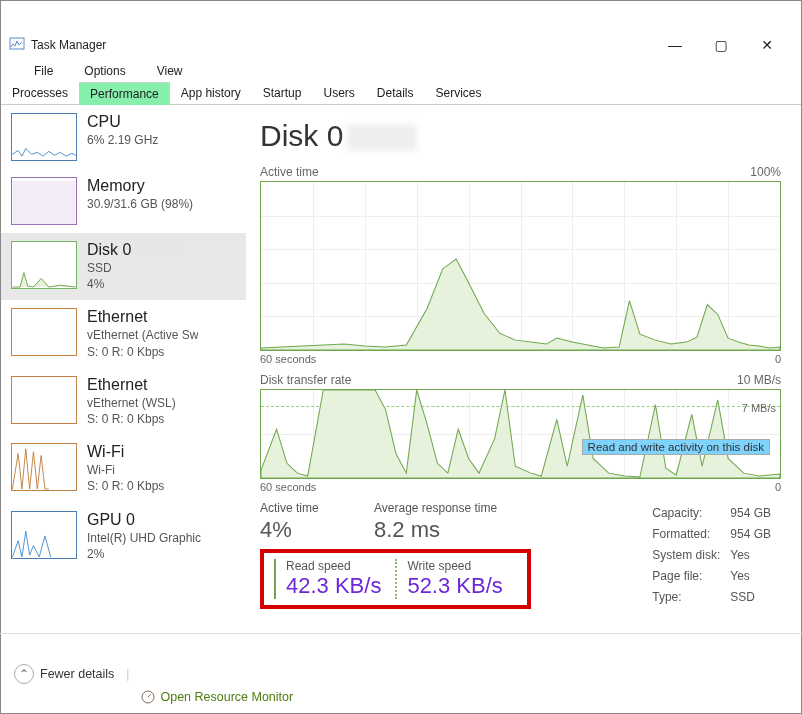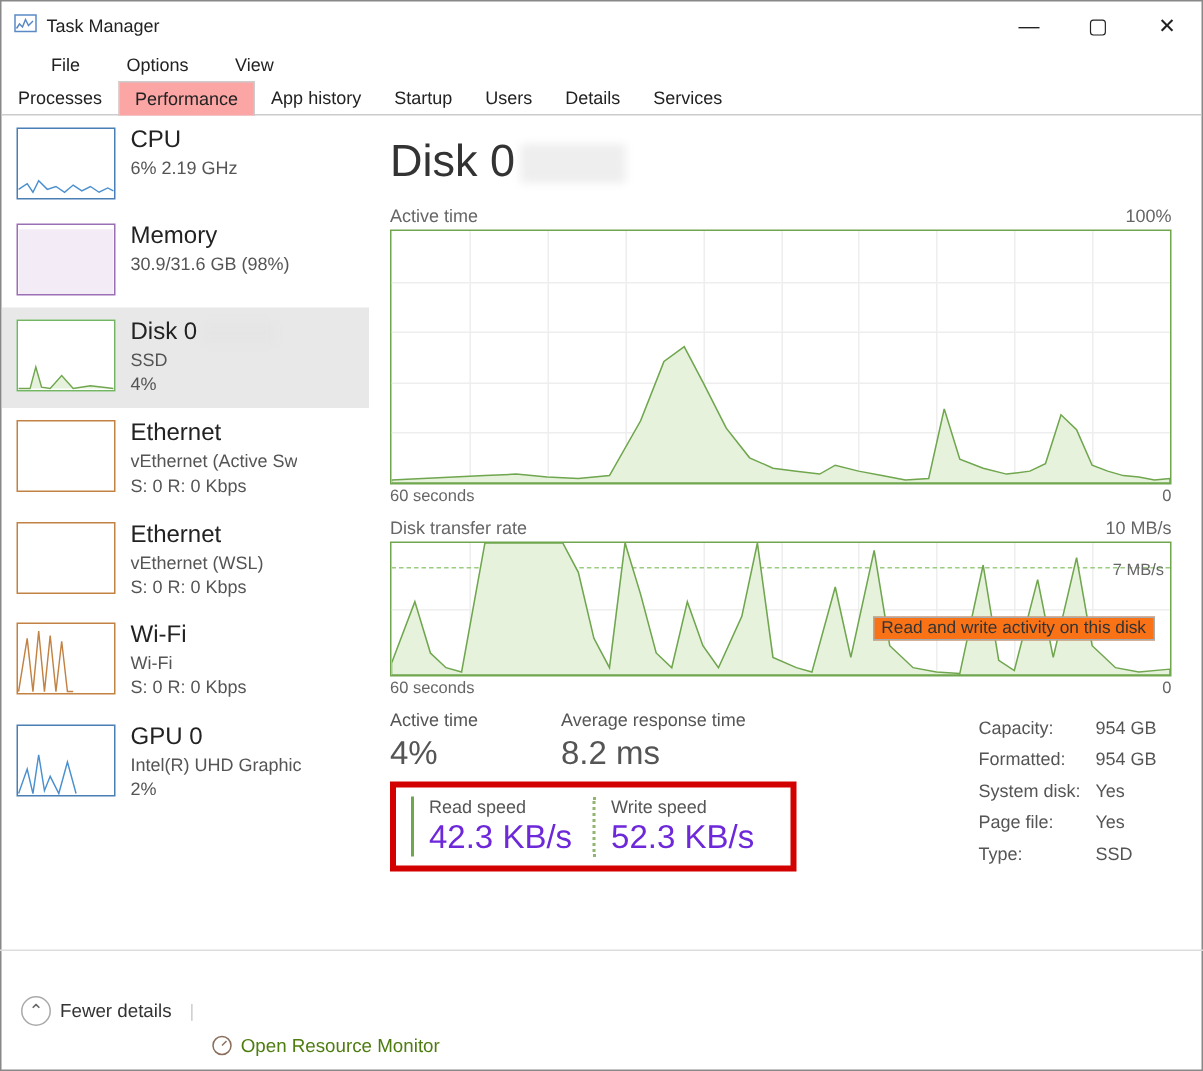--- a/index.html
+++ b/index.html
@@ -1,26 +1,26 @@
 <!DOCTYPE html>
 <html><head>
 <meta charset="utf-8">
 <style>
 * { box-sizing: border-box; margin: 0; padding: 0; }
 body { font-family: "Segoe UI", Arial, sans-serif; font-size: 12px; background: #fff; width: 802px; height: 714px; overflow: hidden; border: 1px solid #888; color: #222; }
-.titlebar { display: flex; align-items: center; height: 32px; padding: 0 0 0 8px; }
+.titlebar { display: flex; align-items: center; height: 32px; padding: 0 11px 0 8px; margin-top: 28px; }
 .titlebar .app-icon { width: 16px; height: 16px; margin-right: 6px; }
 .titlebar .title { font-size: 12px; }
 .titlebar .spacer { flex: 1; }
 .titlebar .win-btn { width: 46px; height: 32px; display: flex; align-items: center; justify-content: center; font-size: 14px; }
 .menubar { display: flex; gap: 15px; padding: 0 4px; margin-left: 21px; }
 .menubar .menu-item { padding: 3px 8px; font-size: 12px; }
 .tabbar { display: flex; border-bottom: 1px solid #ccc; }
 .tabbar .tab { padding: 4px 10px; font-size: 12px; border: 1px solid transparent; border-bottom: none; }
-.tabbar .tab.active { border-color: #ccc; background: #fca5a5; position: relative; top: 1px; }
+.tabbar .tab.active { border-color: #ccc; background: #86efac; position: relative; top: 1px; }
 .content { display: flex; height: calc(100% - 120px); }
 .sidebar { width: 245px; overflow-y: scroll; border-right: none; }
 .sidebar::-webkit-scrollbar { width: 18px; }
 .sidebar::-webkit-scrollbar-track { background: #f0f0f0; }
 .sidebar::-webkit-scrollbar-thumb { background: #c1c1c1; }
 .side-item { display: flex; padding: 8px 10px; border-bottom: 0; gap: 10px; }
 .side-item.selected { background: #e8e8e8; }
 .side-thumb { width: 66px; height: 48px; border: 1px solid #888; background: #fff; position: relative; overflow: hidden; }
 .side-thumb svg { position: absolute; bottom: 0; left: 0; width: 100%; height: 100%; }
 .side-thumb.purple { border-color: #9b6fb5; }
@@ -39,21 +39,21 @@
 .chart { border: 1px solid #6fa64e; height: 170px; background: #fff; position: relative; overflow:hidden; }
 .chart.small { height: 90px; }
 .chart .grid { position:absolute; inset:0; }
 .chart .grid .h, .chart .grid .v { position:absolute; background:#eee; }
 .chart .grid .h { left:0; right:0; height:1px; }
 .chart .grid .v { top:0; bottom:0; width:1px; }
 .chart svg.area { position:absolute; inset:0; width:100%; height:100%; }
 .x-axis { display:flex; justify-content:space-between; font-size:11px; color:#666; margin-top:2px; margin-bottom:8px; }
 .dashed-label { position:absolute; right:4px; top:12px; font-size:11px; color:#666; }
 .dashed-line { position:absolute; left:0; right:0; border-top:1px dashed #9ccc7f; top:16px; }
-.tooltip { position:absolute; right:10px; top:56%; background:#f97316; border:1px solid #aaa; padding:1px 5px; font-size:11.5px; color:#333; }
+.tooltip { position:absolute; right:10px; top:56%; background:#7dd3fc; border:1px solid #aaa; padding:1px 5px; font-size:11.5px; color:#333; }
 .stats { display:flex; gap: 20px; margin-top: 8px; }
 .stat-block { min-width: 90px; }
 .stat-block .label { font-size:12px; color:#555; margin-bottom:2px; }
 .stat-block .value { font-size:22px; color:#555; }
 .rw-box { display:flex; border: 4px solid #d30000; padding: 6px 10px; gap: 0; }
 .rw-item { padding: 0 14px 0 10px; border-left: 2px solid #6fa64e; }
 .rw-item.dotted { border-left: 2px dotted #8fb56f; }
 .rw-item .label { font-size:12px; color:#555; }
 .rw-item .value { font-size:22px; color:#6d28d9; }
 .info-table { margin-left:auto; font-size:12px; color:#555; }

